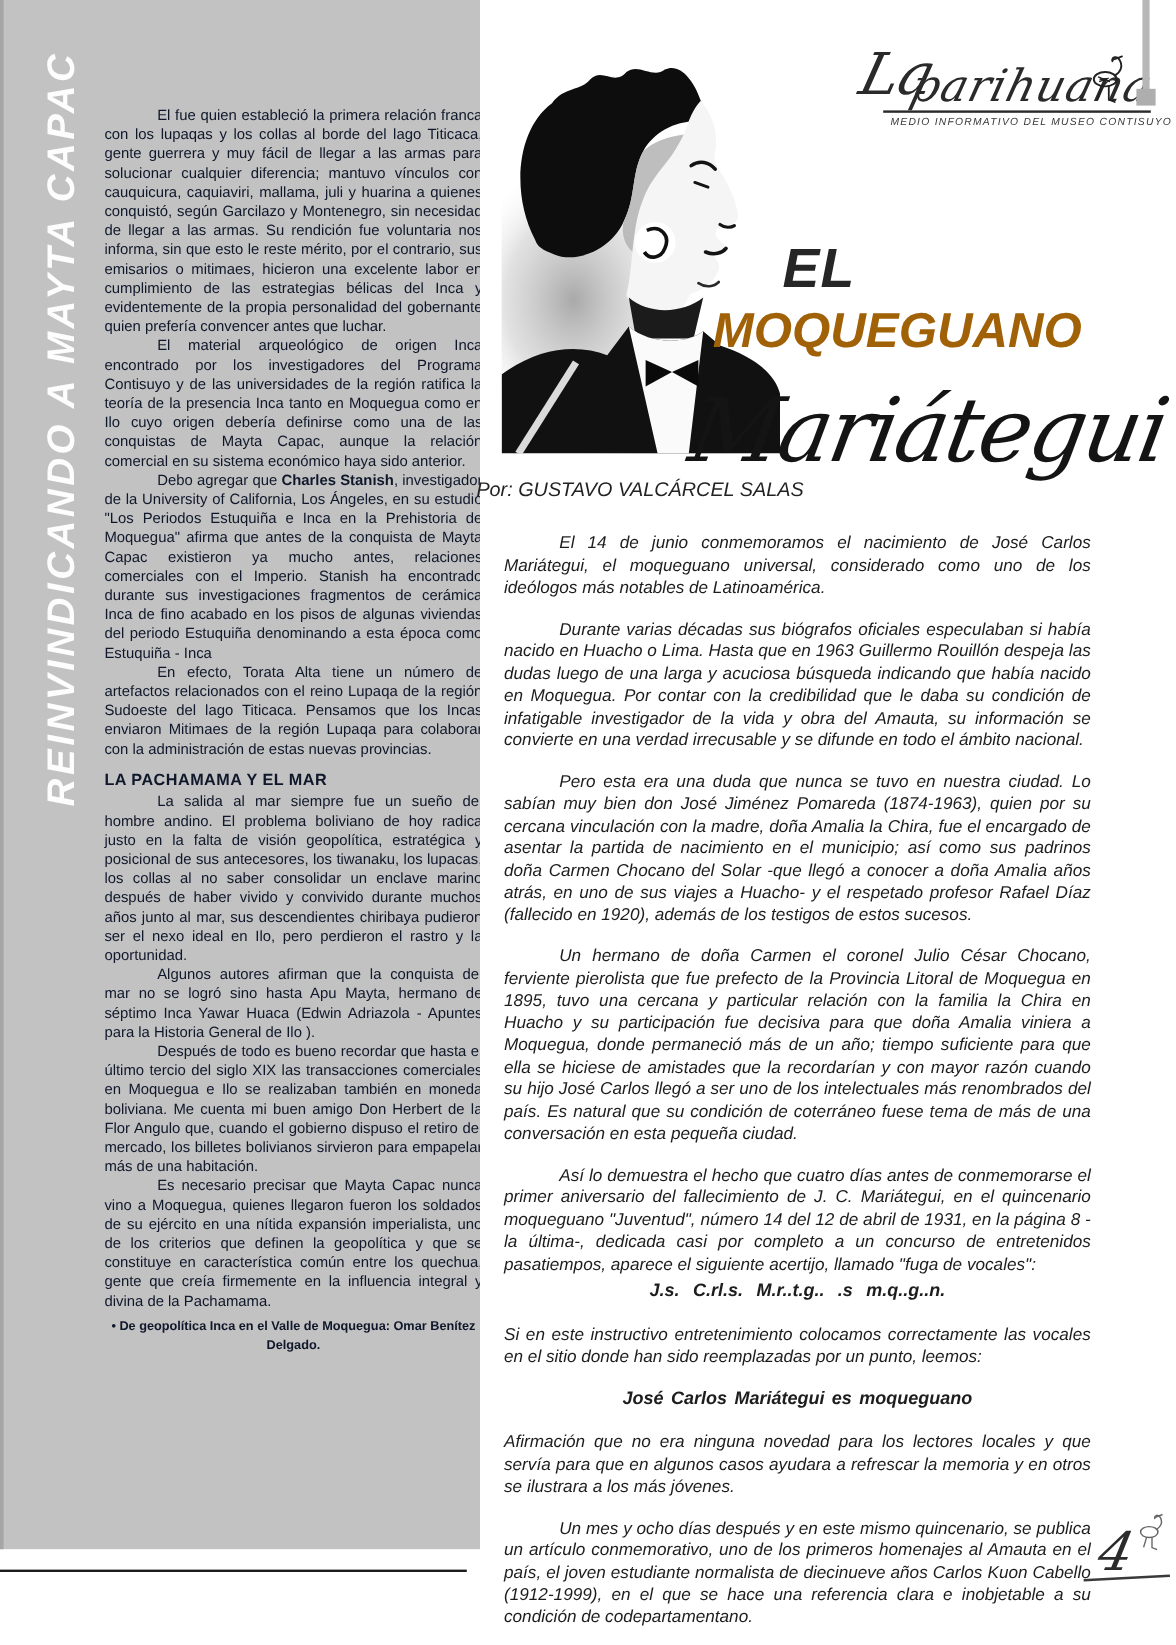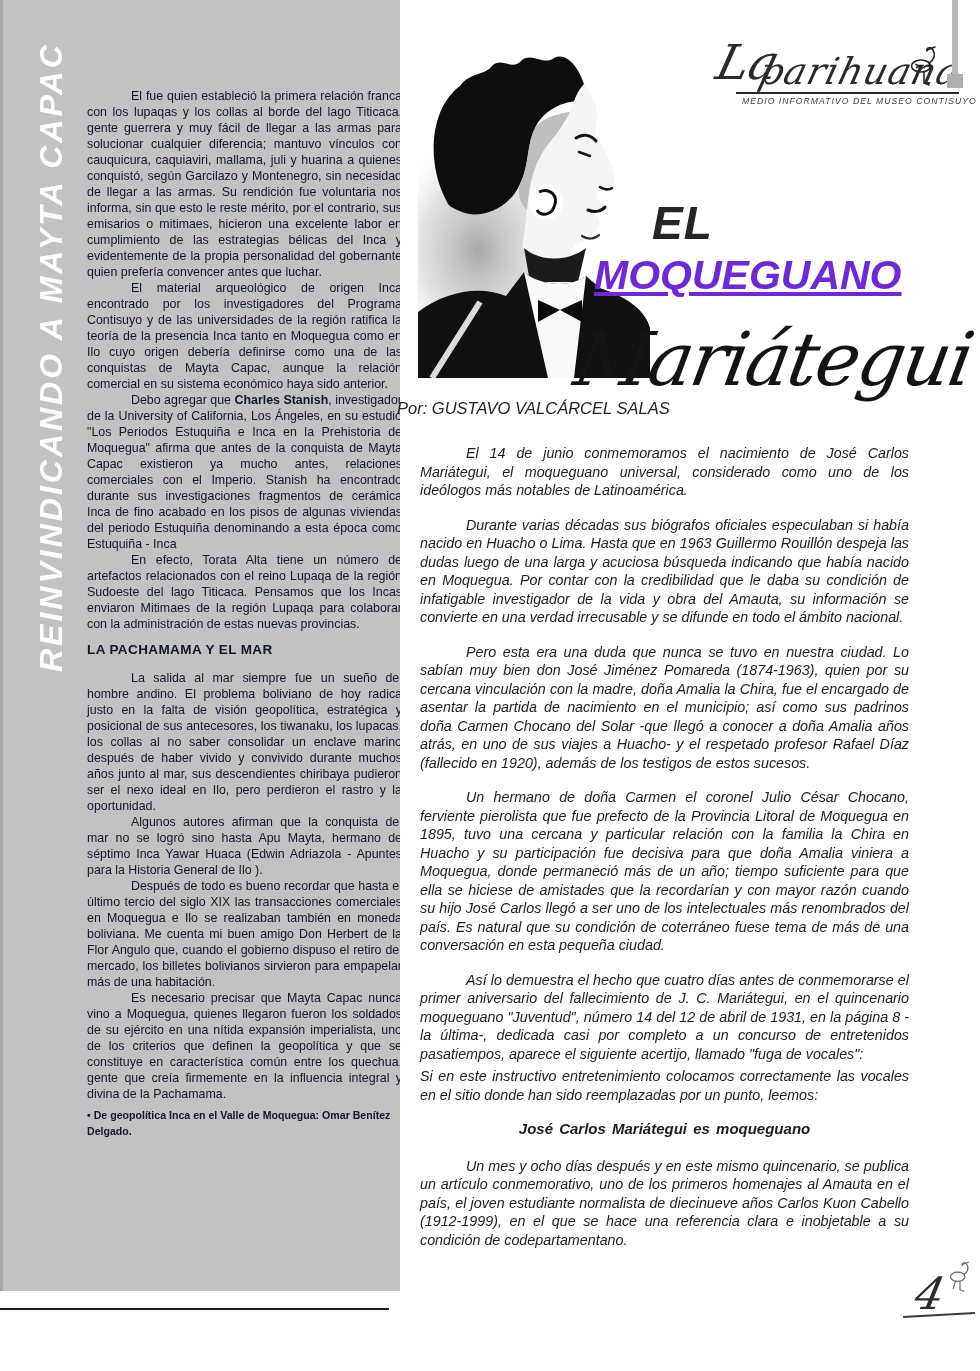--- a/index.html
+++ b/index.html
@@ -8,23 +8,23 @@
 
   
   .gray-panel{position:absolute;left:0;top:0;width:400px;height:1291px;background:#c2c2c2;
               border-left:3px solid #a6a6a6;box-sizing:border-box;overflow:hidden;}
   .vlabel{position:absolute;left:30px;top:672px;transform:rotate(-90deg);transform-origin:0 0;
           white-space:nowrap;font-style:italic;font-weight:bold;font-size:32px;letter-spacing:3px;
           color:#fdfdfd;}
   .side-text{position:absolute;left:84px;top:88px;width:315px;font-size:12.4px;
              line-height:16px;color:#0f172a;text-align:justify;}
   .side-text p{margin:0;text-indent:44px;}
-  .side-text .sec-head{font-weight:bold;font-size:13.5px;text-indent:0;margin:10px 0 12px 0;
+  .side-text .sec-head{font-weight:bold;font-size:13.5px;text-indent:0;margin:10px 0 2px 0;
                        letter-spacing:.4px;text-align:left;}
-  .side-text .footnote{font-size:10.6px;font-weight:bold;text-indent:0;margin-top:5px;text-align:left;}
+  .side-text .footnote{font-size:10.6px;font-weight:bold;text-indent:0;margin-top:5px;text-align:center;}
   .bottom-rule{position:absolute;left:0;top:1308px;width:389px;height:2px;background:#1c1c1c;}
 
   
   .logo-la{position:absolute;left:718px;top:34px;font-family:"DejaVu Serif",serif;font-style:italic;
            font-size:48px;color:#2a2a2a;transform:skewX(-14deg);}
   .logo-name{position:absolute;left:760px;top:50px;font-family:"DejaVu Serif",serif;font-style:italic;
              font-size:37px;color:#2a2a2a;transform:skewX(-14deg);letter-spacing:1px;}
   .logo-rule{position:absolute;left:736px;top:92px;width:223px;height:2px;background:#2a2a2a;}
   .tagline{position:absolute;left:742px;top:96px;font-size:8.6px;font-style:italic;
            letter-spacing:1.05px;color:#3a3a3a;white-space:nowrap;text-align:right;}
@@ -32,21 +32,21 @@
   .pin-line{position:absolute;left:952px;top:0;width:6px;height:76px;background:#b7b7b7;}
   .pin-sq{position:absolute;left:947px;top:74px;width:16px;height:14px;background:#aeaeae;}
 
   
   .portrait{position:absolute;left:418px;top:50px;width:232px;height:328px;}
 
   
   .t1{position:absolute;left:652px;top:196px;font-size:46px;font-weight:bold;font-style:italic;
       color:#262626;letter-spacing:1px;text-align:center;}
   .t2{position:absolute;left:594px;top:252px;font-size:41px;font-weight:bold;font-style:italic;
-      color:#6d28d9;text-decoration:underline;}
+      color:#a16207;}
   .tscript{position:absolute;left:576px;top:316px;font-family:"DejaVu Serif",serif;font-style:italic;
            font-size:74px;color:#141414;transform:skewX(-10deg);letter-spacing:-2px;}
   .byline{position:absolute;left:397px;top:399px;font-style:italic;font-size:16.5px;color:#232323;}
 
   
   .article{position:absolute;left:420px;top:444px;width:489px;font-style:italic;font-size:14.3px;
            line-height:18.5px;color:#1d1d1d;text-align:justify;}
   .article p{margin:0 0 16px 0;text-indent:46px;}
   .article p.flush{text-indent:0;}
   .article p.mb-sm{margin-bottom:4px;}
@@ -152,22 +152,24 @@
   <div class="t2">MOQUEGUANO</div>
   <div class="tscript">Mariátegui</div>
   <div class="byline">Por: GUSTAVO VALCÁRCEL SALAS</div>
 
   <div class="article">
     <p>El 14 de junio conmemoramos el nacimiento de José Carlos Mariátegui, el moqueguano universal, considerado como uno de los ideólogos más notables de Latinoamérica.</p>
     <p>Durante varias décadas sus biógrafos oficiales especulaban si había nacido en Huacho o Lima. Hasta que en 1963 Guillermo Rouillón despeja las dudas luego de una larga y acuciosa búsqueda indicando que había nacido en Moquegua. Por contar con la credibilidad que le daba su condición de infatigable investigador de la vida y obra del Amauta, su información se convierte en una verdad irrecusable y se difunde en todo el ámbito nacional.</p>
     <p>Pero esta era una duda que nunca se tuvo en nuestra ciudad. Lo sabían muy bien don José Jiménez Pomareda (1874-1963), quien por su cercana vinculación con la madre, doña Amalia la Chira, fue el encargado de asentar la partida de nacimiento en el municipio; así como sus padrinos doña Carmen Chocano del Solar -que llegó a conocer a doña Amalia años atrás, en uno de sus viajes a Huacho- y el respetado profesor Rafael Díaz (fallecido en 1920), además de los testigos de estos sucesos.</p>
     <p>Un hermano de doña Carmen el coronel Julio César Chocano, ferviente pierolista que fue prefecto de la Provincia Litoral de Moquegua en 1895, tuvo una cercana y particular relación con la familia la Chira en Huacho y su participación fue decisiva para que doña Amalia viniera a Moquegua, donde permaneció más de un año; tiempo suficiente para que ella se hiciese de amistades que la recordarían y con mayor razón cuando su hijo José Carlos llegó a ser uno de los intelectuales más renombrados del país. Es natural que su condición de coterráneo fuese tema de más de una conversación en esta pequeña ciudad.</p>
     <p class="mb-sm">Así lo demuestra el hecho que cuatro días antes de conmemorarse el primer aniversario del fallecimiento de J. C. Mariátegui, en el quincenario moqueguano "Juventud", número 14 del 12 de abril de 1931, en la página 8 -la última-, dedicada casi por completo a un concurso de entretenidos pasatiempos, aparece el siguiente acertijo, llamado "fuga de vocales":</p>
+    <p class="center-line">J.s.  C.rl.s.  M.r..t.g..  .s  m.q..g..n.</p>
     <p class="flush">Si en este instructivo entretenimiento colocamos correctamente las vocales en el sitio donde han sido reemplazadas por un punto, leemos:</p>
     <p class="center-line solution">José Carlos Mariátegui es moqueguano</p>
+    <p class="flush">Afirmación que no era ninguna novedad para los lectores locales y que servía para que en algunos casos ayudara a refrescar la memoria y en otros se ilustrara a los más jóvenes.</p>
     <p>Un mes y ocho días después y en este mismo quincenario, se publica un artículo conmemorativo, uno de los primeros homenajes al Amauta en el país, el joven estudiante normalista de diecinueve años Carlos Kuon Cabello (1912-1999),  en el que se hace una referencia clara e inobjetable a su condición de codepartamentano.</p>
   </div>
 
   <div class="pageno">4</div>
   <div class="pageno-rule"></div>
   <div class="footer-bird">
     <svg width="32" height="36" viewBox="0 0 42 46">
       <ellipse cx="18" cy="24" rx="9.5" ry="6" fill="none" stroke="#666" stroke-width="1.6"></ellipse>
       <path d="M26,21 C31,18 33,13 30,8 C28,4.5 23.5,5 24,9" fill="none" stroke="#666" stroke-width="1.6" stroke-linecap="round"></path>
       <path d="M24,8 L32,5" fill="none" stroke="#666" stroke-width="1.5" stroke-linecap="round"></path>

